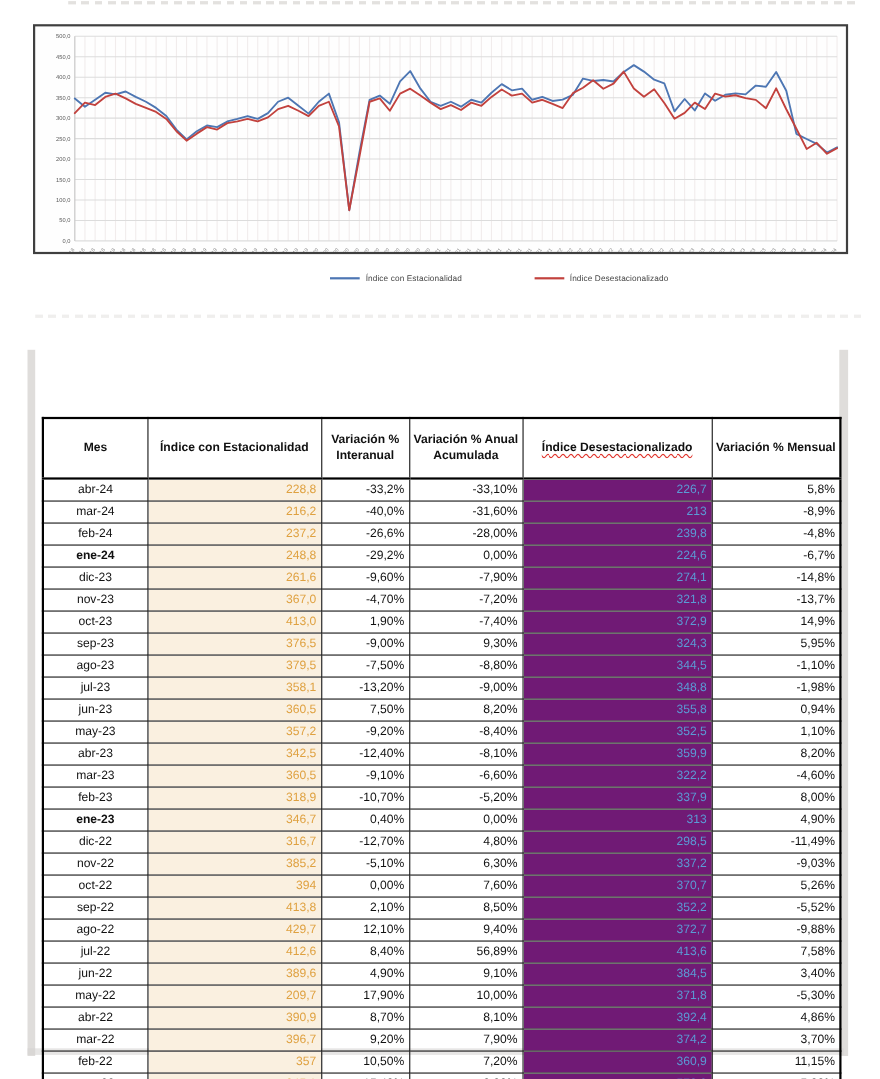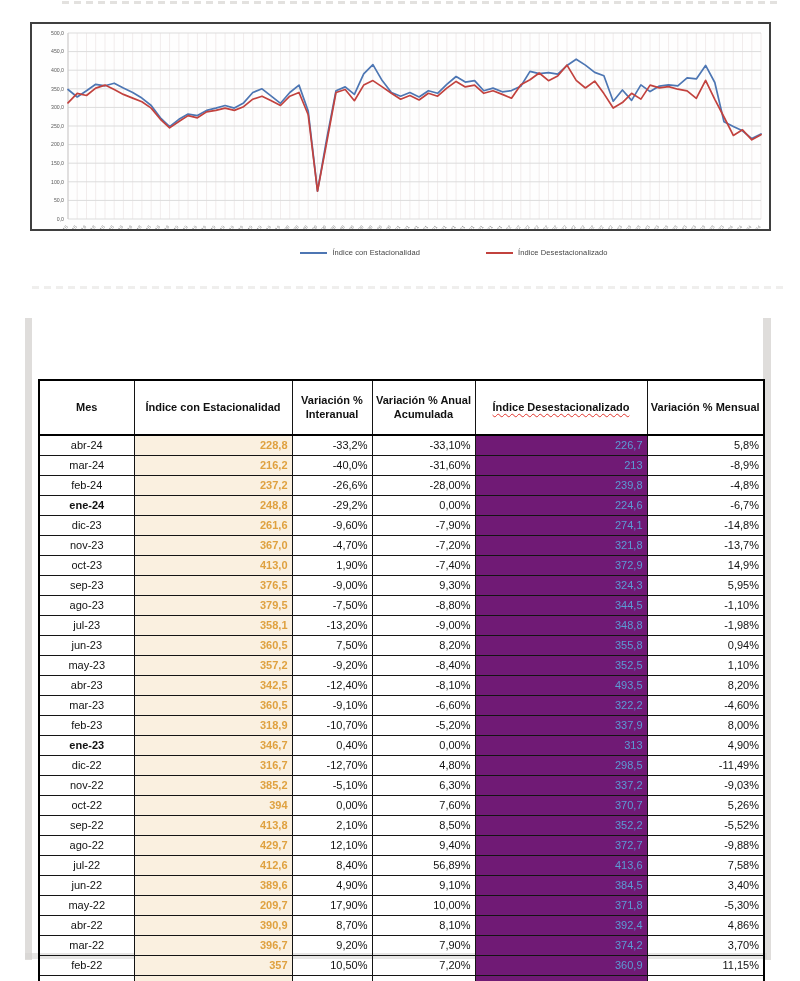--- a/index.html
+++ b/index.html
@@ -35,21 +35,21 @@
     font-size:11px;color:#111;margin-top:48px;}
   col.w1{width:95px;}col.w2{width:158px;}col.w3{width:80px;}
   col.w4{width:103px;}col.w5{width:172px;}col.w6{width:117px;}
   th,td{border:1px solid #141414;box-sizing:border-box;overflow:hidden;white-space:nowrap;}
   table{border:2px solid #000;}
   thead th{height:55px;font-weight:bold;text-align:center;vertical-align:middle;
     background:#fff;font-size:11px;line-height:1.2;padding:2px 3px;white-space:normal;border-bottom:2px solid #000;}
   tbody td{height:20px;padding:0 4px;}
   td.col-mes{text-align:center;padding:0 2px;}
   td.num{text-align:right;}
-  td.col-est{background:#faf0e0;color:#dfa140;font-weight:bold;}
+  td.col-est{background:#faf0e0;color:#dfa140;}
   td.col-des{background:#701a75;color:#5b9bd5;}
   tr.year-start td.col-mes{font-weight:bold;}
   .squiggle{text-decoration:underline wavy #e0342c 1px;text-underline-offset:2px;}
 </style>
 </head>
 <body>
 
 <div class="ghost-line ghost-top"></div>
 <div class="ghost-line ghost-mid"></div>
 
@@ -365,21 +365,21 @@
           <td class="col-interanual num">-9,20%</td>
           <td class="col-acumulada num">-8,40%</td>
           <td class="col-des num">352,5</td>
           <td class="col-mensual num">1,10%</td>
         </tr>
         <tr>
           <td class="col-mes">abr-23</td>
           <td class="col-est num">342,5</td>
           <td class="col-interanual num">-12,40%</td>
           <td class="col-acumulada num">-8,10%</td>
-          <td class="col-des num">493,5</td>
+          <td class="col-des num">359,9</td>
           <td class="col-mensual num">8,20%</td>
         </tr>
         <tr>
           <td class="col-mes">mar-23</td>
           <td class="col-est num">360,5</td>
           <td class="col-interanual num">-9,10%</td>
           <td class="col-acumulada num">-6,60%</td>
           <td class="col-des num">322,2</td>
           <td class="col-mensual num">-4,60%</td>
         </tr>

